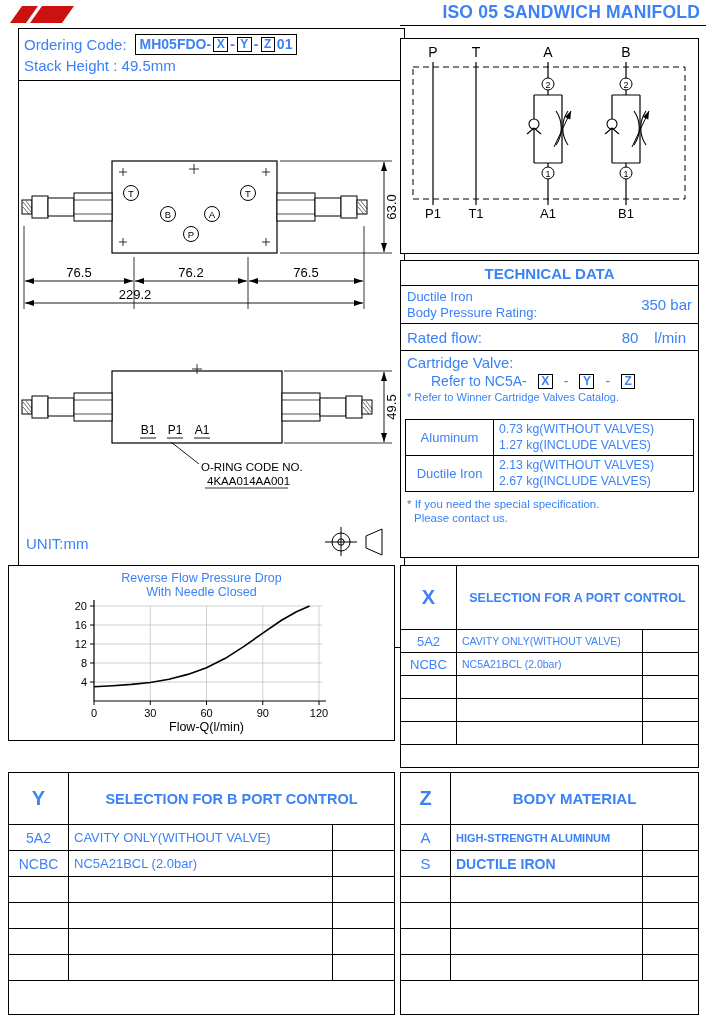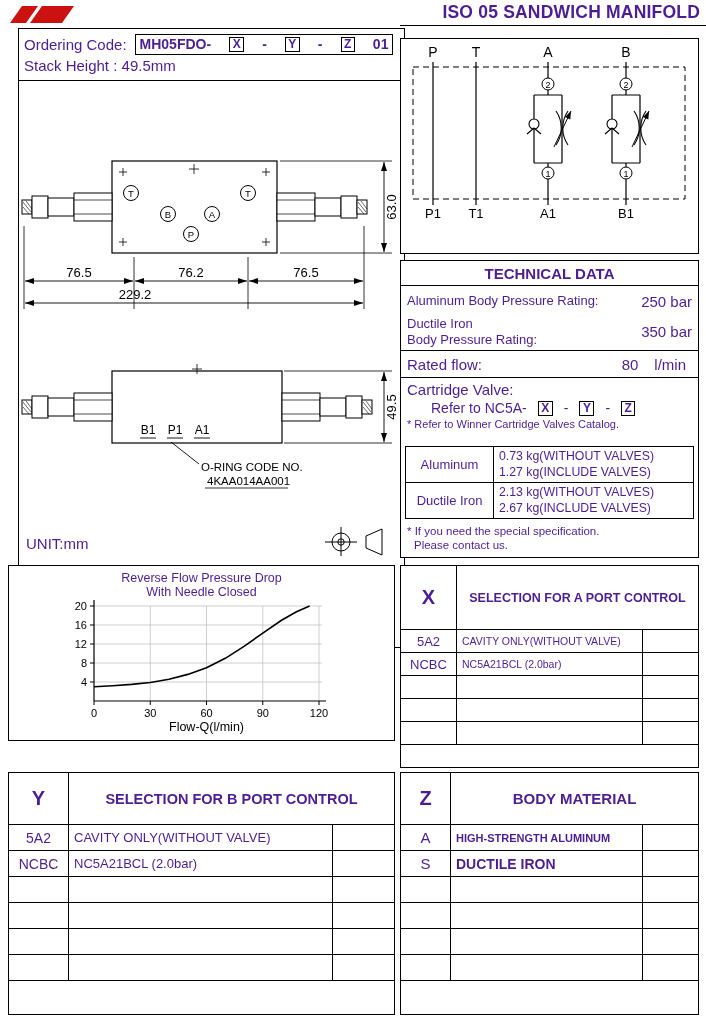--- a/index.html
+++ b/index.html
@@ -1,30 +1,30 @@
 <!DOCTYPE html>
 <html><head>
 <meta charset="utf-8">
 <style>
   *{margin:0;padding:0;box-sizing:border-box}
   html,body{background:#ffffff}
-  .page{position:relative;width:706px;height:1021px;background:#fff;color:#4c1d95;
+  .page{position:relative;width:706px;height:1021px;background:#fff;color:#3b82f6;
         font-family:"Liberation Sans",sans-serif;overflow:hidden}
   .panel{position:absolute;border:1.4px solid #000;background:#fff}
 
   
   .page-title{position:absolute;top:2px;right:6px;font-size:17.5px;font-weight:bold;letter-spacing:.2px}
   .title-rule{position:absolute;left:400px;top:25px;width:306px;border-top:1.6px solid #000}
   .logo{position:absolute;left:8px;top:3px}
 
   
   #box-drawing{left:18px;top:28px;width:387px;height:620px}
   .ordering{height:52px;border-bottom:1.3px solid #000;padding:3px 5px;font-size:15px}
   .ord-line{display:flex;align-items:center;gap:8px;height:24px}
-  .code-box{display:inline-flex;align-items:center;gap:18px;border:1.5px solid #000;
+  .code-box{display:inline-flex;align-items:center;gap:2px;border:1.5px solid #000;
             padding:0 4px;height:21px;font-weight:bold;font-size:14px}
   .letter-box{border:1.1px solid #000;font-size:12px;line-height:13px;padding:0 2.5px;font-weight:bold}
   .ord-line2{font-size:15px;margin-top:1px}
   .drawing-svg{position:absolute;left:1px;top:52px}
   .unit-note{position:absolute;left:7px;top:506px;font-size:15px}
 
   
   #box-schematic{left:400px;top:38px;width:299px;height:216px}
   #box-technical{left:400px;top:260px;width:299px;height:298px;font-size:13px}
   .td-title{height:25px;line-height:25px;text-align:center;font-weight:bold;font-size:15px;
@@ -290,24 +290,20 @@
         <text x="32" y="179">P1</text>
         <text x="75" y="179">T1</text>
         <text x="147" y="179">A1</text>
         <text x="225" y="179">B1</text>
       </g>
     </svg>
   </div>
 
   <div class="panel" id="box-technical">
     <div class="td-title">TECHNICAL DATA</div>
-    <div class="td-row td-alu">
-      <span class="td-lab">Aluminum Body Pressure Rating:</span>
-      <span class="td-val">250 bar</span>
-    </div>
     <div class="td-row td-duct">
       <span class="td-lab">
         <span>Ductile Iron</span><br>
         <span>Body Pressure Rating:</span>
       </span>
       <span class="td-val">350 bar</span>
     </div>
     <div class="td-row td-flow">
       <span>Rated flow:</span>
       <span class="rgt">

